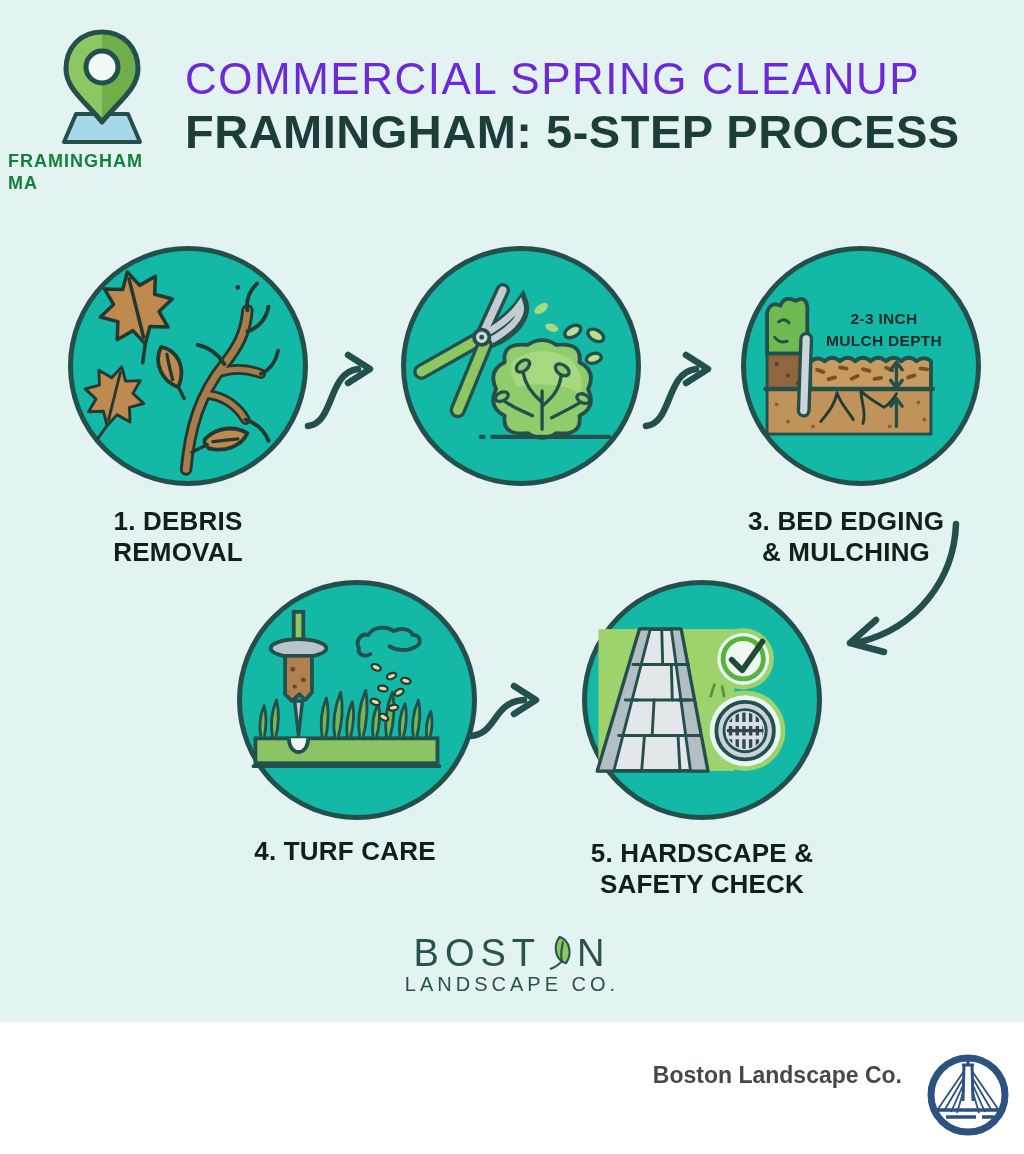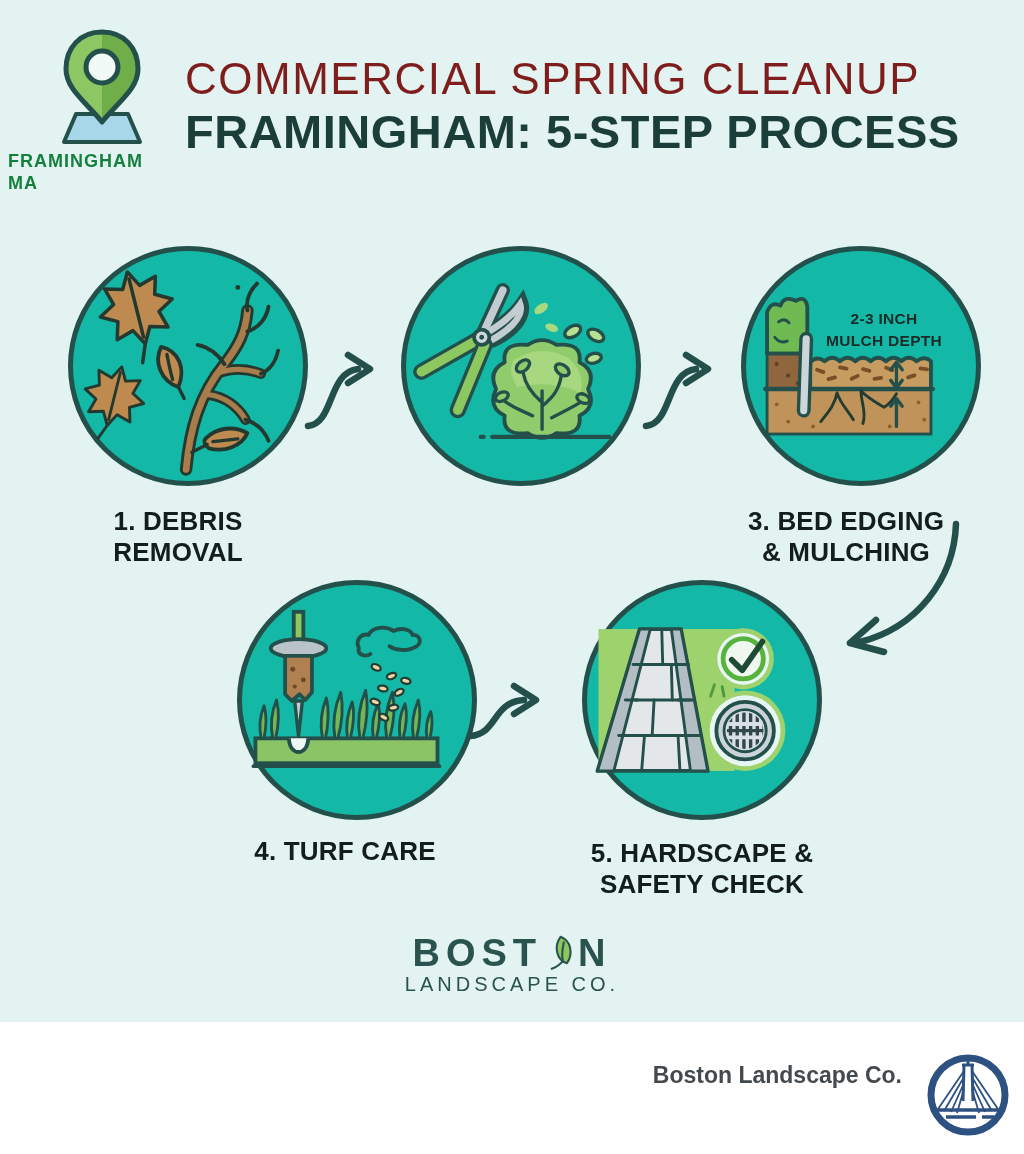--- a/index.html
+++ b/index.html
@@ -7,21 +7,21 @@
     position:relative;width:1024px;height:1154px;margin:0 auto;
     background:#e2f3f1;overflow:hidden;
     font-family:"Liberation Sans", sans-serif;
   }
   .abs{position:absolute;}
   
   .pin-wrap{left:52px;top:26px;width:100px;height:122px;}
   .location{left:8px;top:150px;width:188px;text-align:left;
     font-weight:700;font-size:18px;line-height:22px;letter-spacing:1px;color:#15803d;}
   .titles{left:185px;top:54px;width:820px;}
-  .title-1{font-size:44px;font-weight:400;letter-spacing:1.5px;color:#7f1d1d;line-height:50px;}
+  .title-1{font-size:44px;font-weight:400;letter-spacing:1.5px;color:#6d28d9;line-height:50px;}
   .title-2{font-size:47px;font-weight:700;letter-spacing:.5px;color:#1b3e3a;line-height:52px;margin-top:2px;}
   
   .step-circle{width:240px;height:240px;border:5px solid #24504c;border-radius:50%;
     background:#14b8a6;box-sizing:border-box;}
   .c1{left:68px;top:246px;} .c2{left:401px;top:246px;} .c3{left:741px;top:246px;}
   .c4{left:237px;top:580px;} .c5{left:582px;top:580px;}
   .step-circle svg{position:absolute;inset:0;width:100%;height:100%;}
   .annotation{position:absolute;left:66px;top:57px;width:144px;text-align:center;
     font-weight:700;font-size:15.5px;line-height:22px;color:#1c2a28;letter-spacing:.3px;}
   
@@ -29,21 +29,21 @@
     color:#131d1b;letter-spacing:.2px;}
   .l1{left:58px;top:506px;width:240px;} .l2{left:391px;top:506px;width:240px;}
   .l3{left:726px;top:506px;width:240px;} .l4{left:225px;top:836px;width:240px;}
   .l5{left:572px;top:838px;width:260px;}
   
   .flow-arrow{overflow:visible;}
   .a1{left:300px;top:338px;} .a2{left:638px;top:338px;}
   .a3{left:462px;top:660px;} .a4{left:830px;top:518px;}
   
   .brand-center{left:0;right:0;top:933px;text-align:center;color:#2a534f;}
-  .brand-word{font-size:38px;font-weight:700;letter-spacing:6px;line-height:40px;
+  .brand-word{font-size:38px;font-weight:400;letter-spacing:6px;line-height:40px;
     display:inline-flex;align-items:center;justify-content:center;}
   .brand-leaf{width:32px;height:36px;margin:0 3px 2px 1px;}
   .brand-sub{font-size:20px;font-weight:500;letter-spacing:4px;color:#2a534f;}
   
   .footer{left:0;top:1022px;width:1024px;height:132px;background:#ffffff;}
   .footer-text{right:122px;top:1062px;text-align:right;}
   .footer-company{font-size:23px;font-weight:700;color:#44494d;line-height:26px;}
   .footer-site{font-size:21px;font-weight:400;color:#8f9498;line-height:24px;margin-top:2px;}
   .bridge-wrap{left:926px;top:1051px;width:84px;height:86px;}
 </style>

